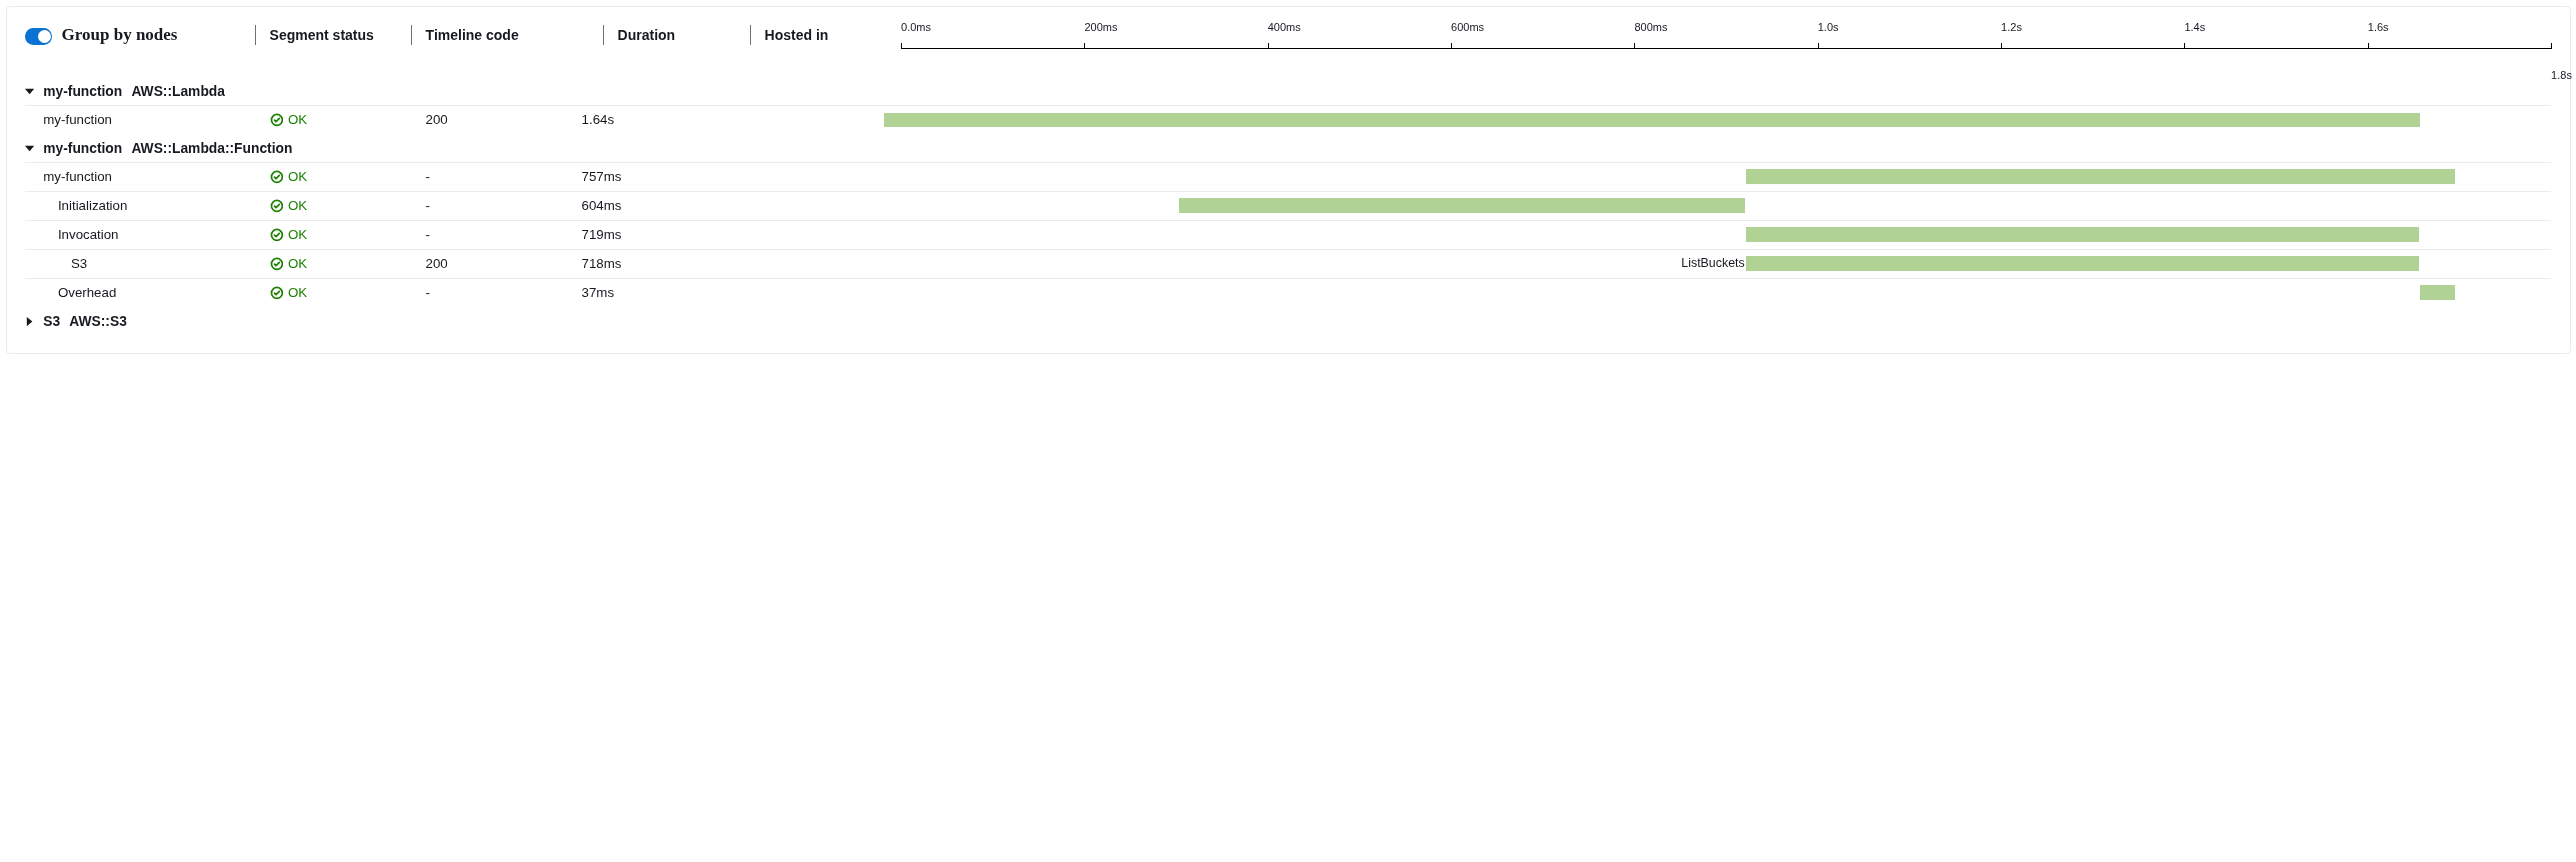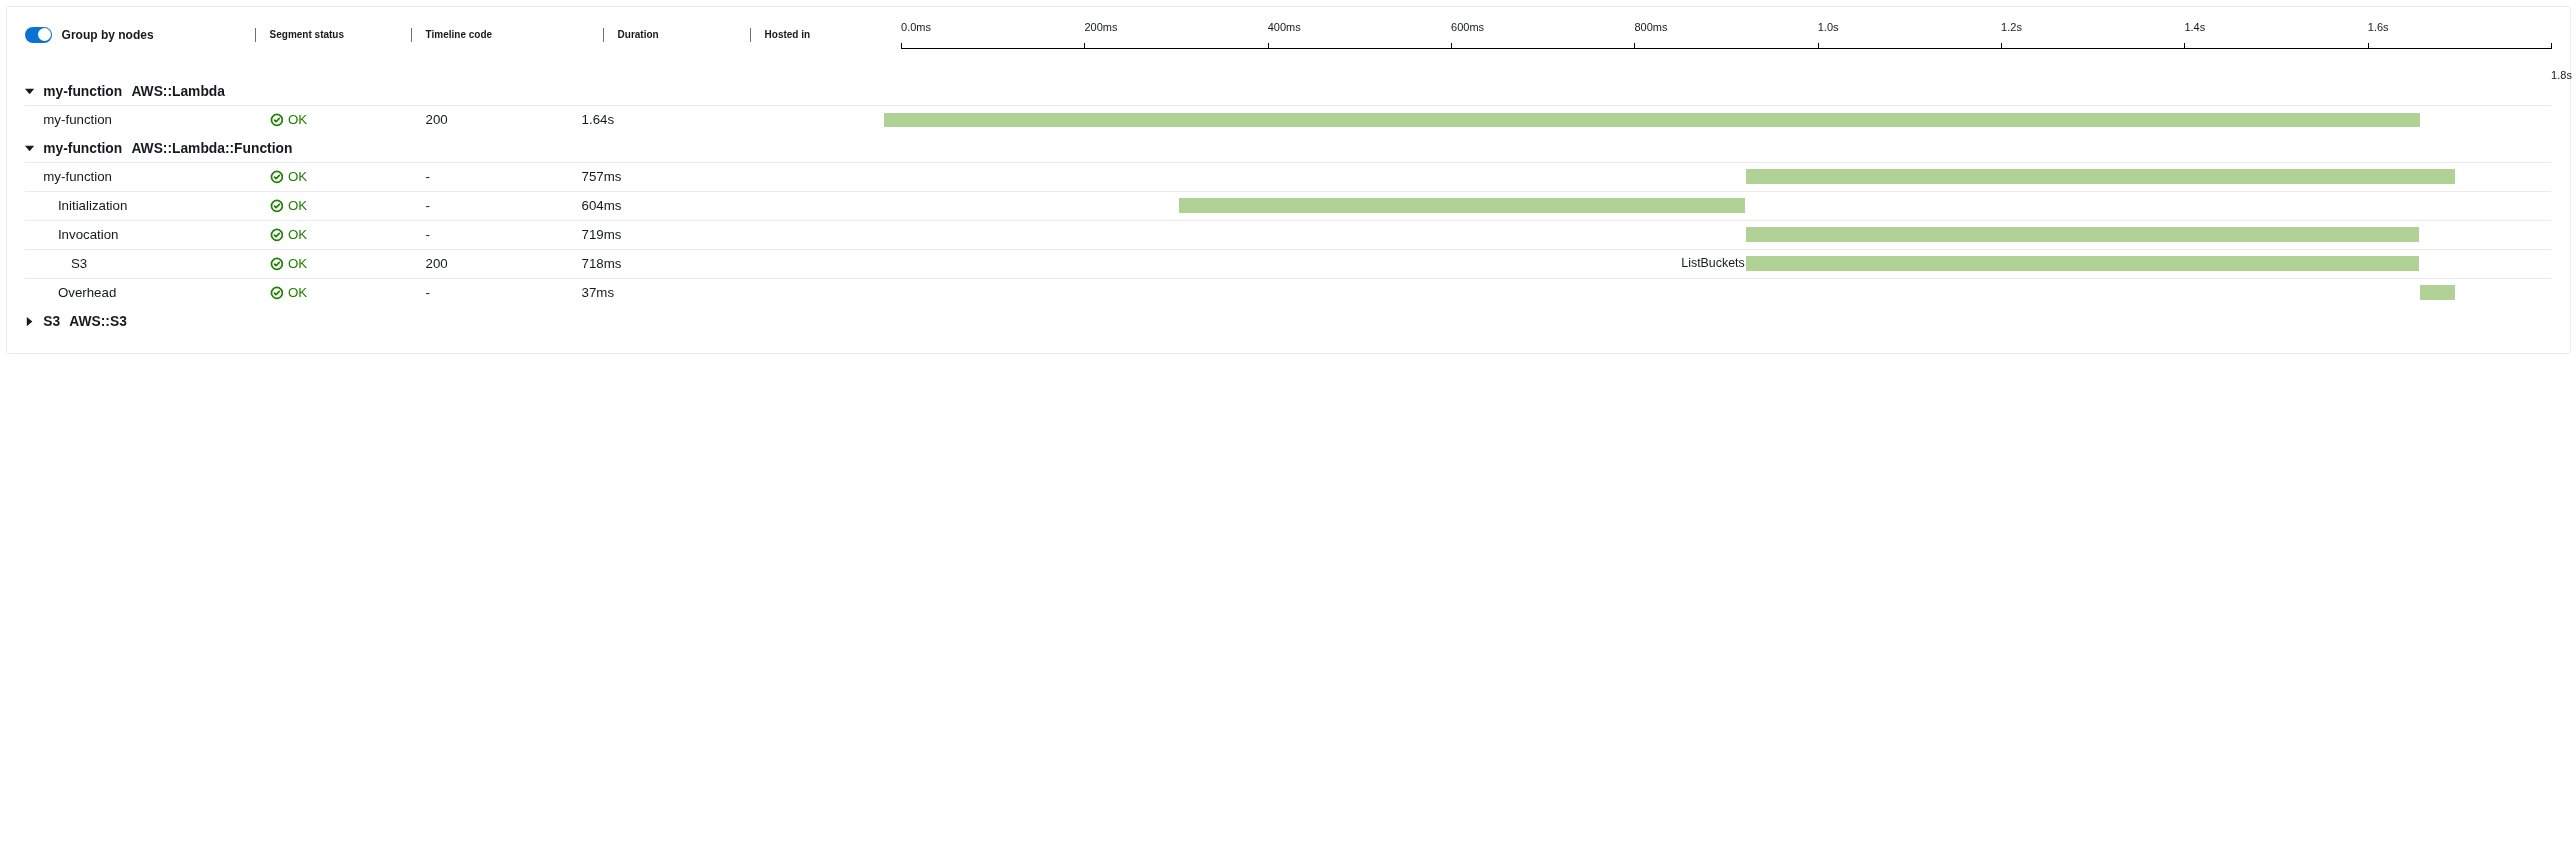--- a/index.html
+++ b/index.html
@@ -40,42 +40,43 @@
   }
   .gear-icon svg { width: 100%; height: 100%; }
 
   .controls-row {
     display: flex;
     align-items: center;
     border-bottom: none;
     padding-bottom: 5.5px;
   }
   .toggle-cell {
-    display: flex; align-items: center; gap: 9.2px;
+    display: flex; align-items: flex-end; gap: 9.2px;
     width: 230px; flex: 0 0 230px;
     font-weight: 700;
-    font-size: 12px;
+    font-size: 17px;
+    font-family: Liberation Serif, serif;
   }
   .toggle {
     width: 27.5px; height: 16.5px; border-radius: 8.3px;
     background: #0972d3;
     position: relative;
     cursor: pointer;
   }
   .toggle::after {
     content: "";
     position: absolute;
     top: 1.8px; right: 1.8px;
     width: 13px; height: 13px;
     background: #fff;
     border-radius: 50%;
   }
   .col-head {
     font-weight: 700;
-    font-size: 10px;
+    font-size: 14px;
     padding: 5.5px 14.7px;
     position: relative;
   }
   .col-head::before {
     content: "";
     position: absolute;
     left: 0; top: 3.7px; bottom: 3.7px;
     width: 0.9px;
     background: #687078;
   }

